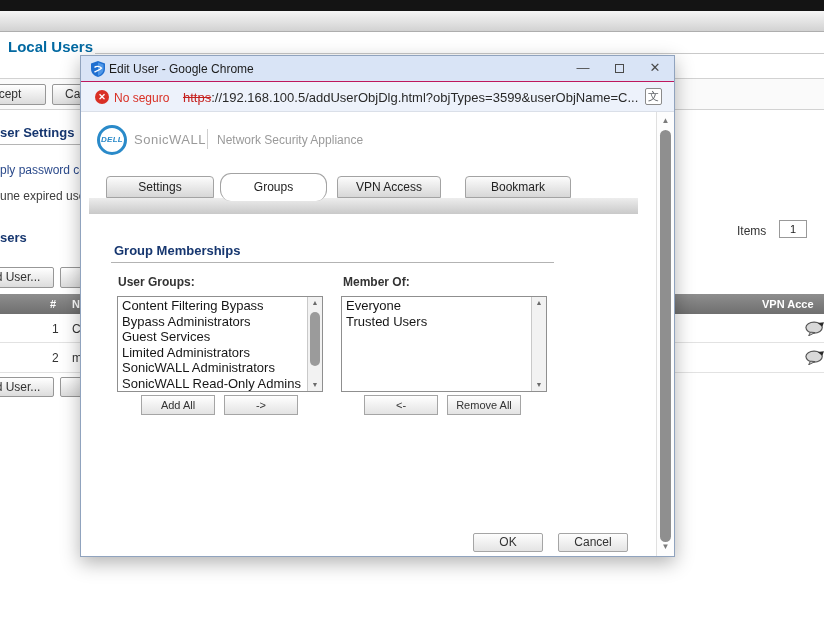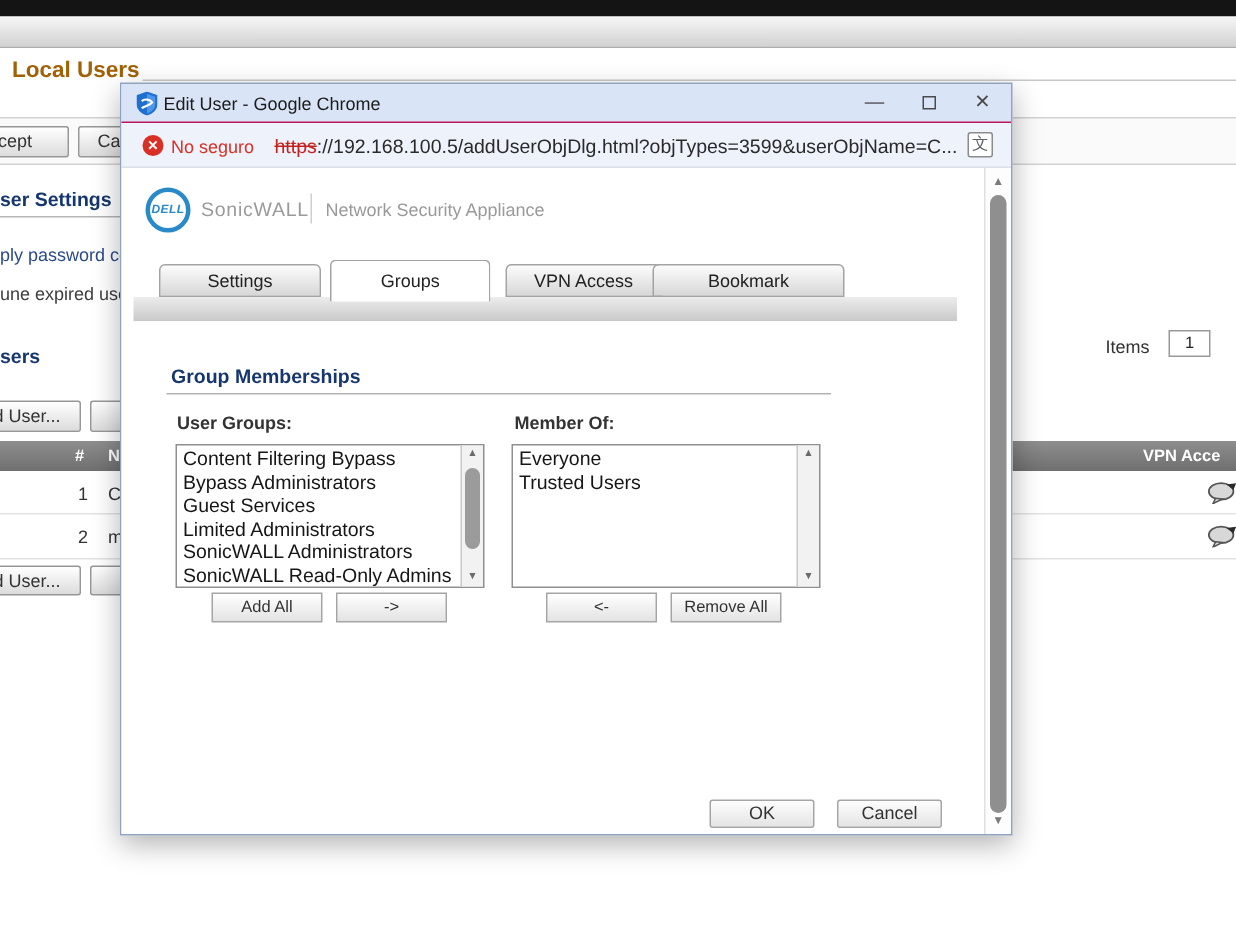--- a/index.html
+++ b/index.html
@@ -7,21 +7,21 @@
   body {
     position:relative; overflow:hidden; background:#fff;
     font-family:"Liberation Sans", sans-serif; color:#222;
   }
   .abs { position:absolute; }
 
   
   .blackbar { left:0; top:0; width:824px; height:11px; background:#141414; }
   .toolbar  { left:0; top:11px; width:824px; height:21px;
               background:linear-gradient(#f6f6f6,#d2d2d2); border-bottom:1px solid #aeaeae; }
-  .pg-title { left:8px; top:38px; font-size:15px; font-weight:bold; color:#a16207; }
+  .pg-title { left:8px; top:38px; font-size:15px; font-weight:bold; color:#0369a1; }
   .pg-title-line { left:95px; top:53px; right:0; height:1px; background:#c9c9c9; }
   .band-top { left:0; top:78px; width:824px; height:32px; background:#fafafa;
               border-top:1px solid #d2d2d2; border-bottom:1px solid #d2d2d2; }
   .btn {
     background:linear-gradient(#ffffff,#dcdcdc); border:1px solid #979797;
     border-radius:2px; font-size:12px; color:#333; text-align:center;
     line-height:19px; height:21px; cursor:pointer;
   }
   .accept-btn { left:-26px; top:84px; width:72px; }
   .cancel-bg-btn { left:52px; top:84px; width:70px; text-align:left; padding-left:12px; }
@@ -77,23 +77,23 @@
   .sw-name { position:absolute; left:53px; top:20px; font-size:13px; color:#9a9a9a; letter-spacing:.5px; }
   .brand-div { position:absolute; left:126px; top:17px; width:1px; height:20px; background:#cfcfcf; }
   .nsa { position:absolute; left:136px; top:21px; font-size:12px; color:#9a9a9a; }
 
   
   .tab { position:absolute; top:64px; height:22px; background:linear-gradient(#fcfcfc,#d7d7d7);
          border:1px solid #a3a3a3; border-radius:4px 4px 0 0; font-size:12px; color:#222;
          text-align:center; line-height:21px; cursor:pointer; z-index:1; }
   .tab-settings { left:25px; width:108px; }
   .tab-groups   { left:139px; width:107px; top:61px; height:28px; line-height:26px;
-                  background:#fff; border-bottom:none; z-index:3; }
+                  background:#fff; border-bottom:none; z-index:3;border-radius:11px; }
   .tab-vpn      { left:256px; width:104px; }
-  .tab-bookmark { left:354px; width:128px; }
+  .tab-bookmark { left:384px; width:106px; }
   .tabband { position:absolute; left:8px; top:86px; width:549px; height:16px;
              background:linear-gradient(#ededed,#c9c9c9); z-index:2; }
 
   .gm-head { position:absolute; left:33px; top:131px; font-size:13px; font-weight:bold; color:#16366f; }
   .gm-line { position:absolute; left:30px; top:150px; width:443px; height:1px; background:#b3b3b3; }
   .lb-label { position:absolute; top:163px; font-size:12px; color:#333;font-weight:bold; }
   .lbl-ug { left:37px; } .lbl-mo { left:262px; }
 
   .listbox { position:absolute; top:184px; width:206px; height:96px; background:#fff;
              border:1px solid #8f8f8f; }

